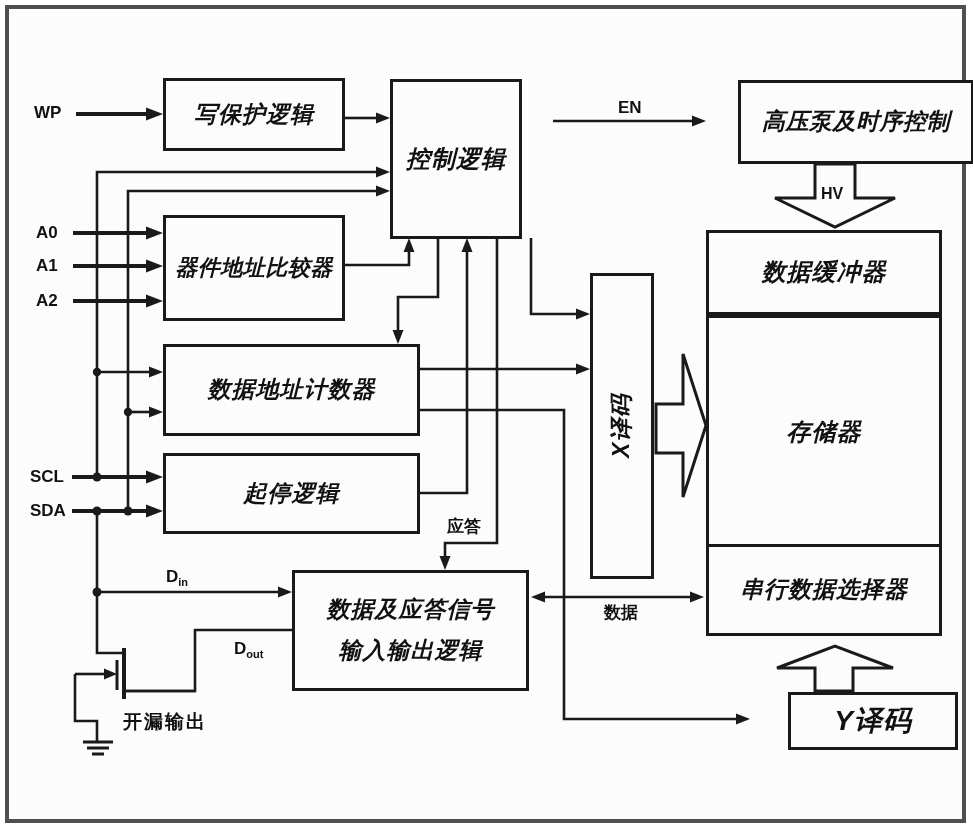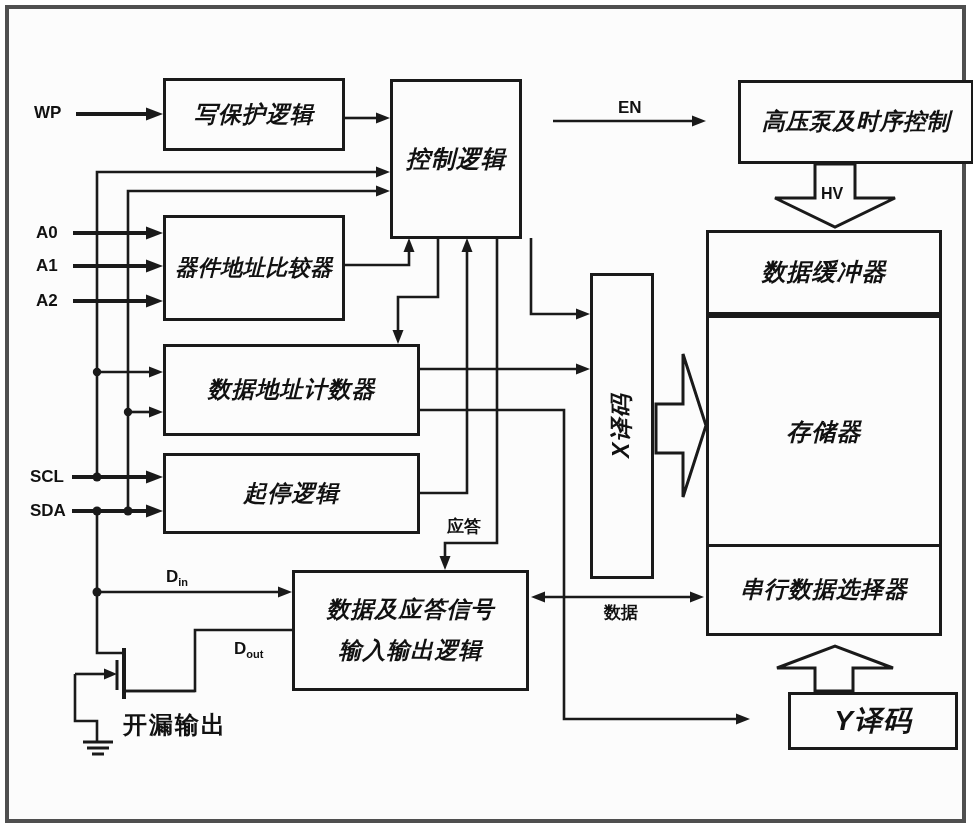--- a/index.html
+++ b/index.html
@@ -160,14 +160,14 @@
   <div class="sig" style="left:36px;top:291px;"><span>A2</span></div>
   <div class="sig" style="left:30px;top:467px;"><span>SCL</span></div>
   <div class="sig" style="left:30px;top:501px;"><span>SDA</span></div>
 
   <div class="sig" style="left:618px;top:98px;"><span>EN</span></div>
   <div class="sig" style="left:821px;top:185px;font-size:16px;"><span>HV</span></div>
   <div class="sig" style="left:447px;top:515px;"><span>应答</span></div>
   <div class="sig" style="left:604px;top:601px;"><span>数据</span></div>
   <div class="sig" style="left:166px;top:567px;"><span>D</span><sub>in</sub></div>
   <div class="sig" style="left:234px;top:639px;"><span>D</span><sub>out</sub></div>
-  <div class="sig" style="left:123px;top:709px;font-size:24px;letter-spacing:2px;"><span>开漏输出</span></div>
+  <div class="sig" style="left:123px;top:709px;font-size:19px;letter-spacing:2px;"><span>开漏输出</span></div>
 </div>
 
 </body></html>

